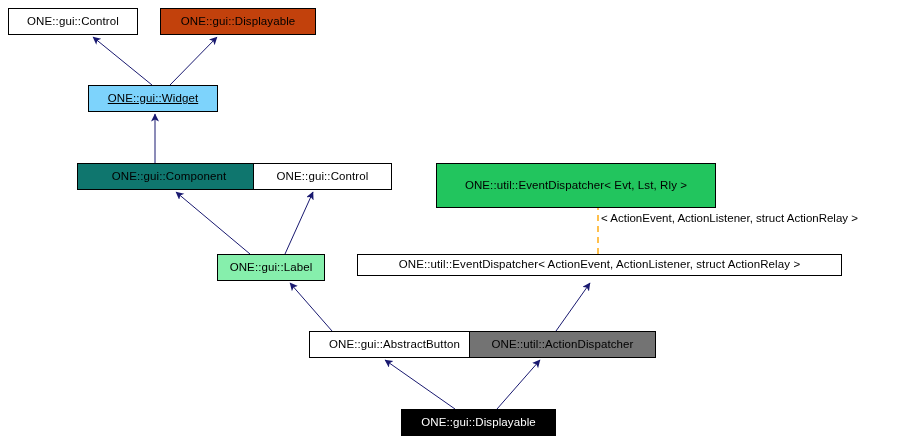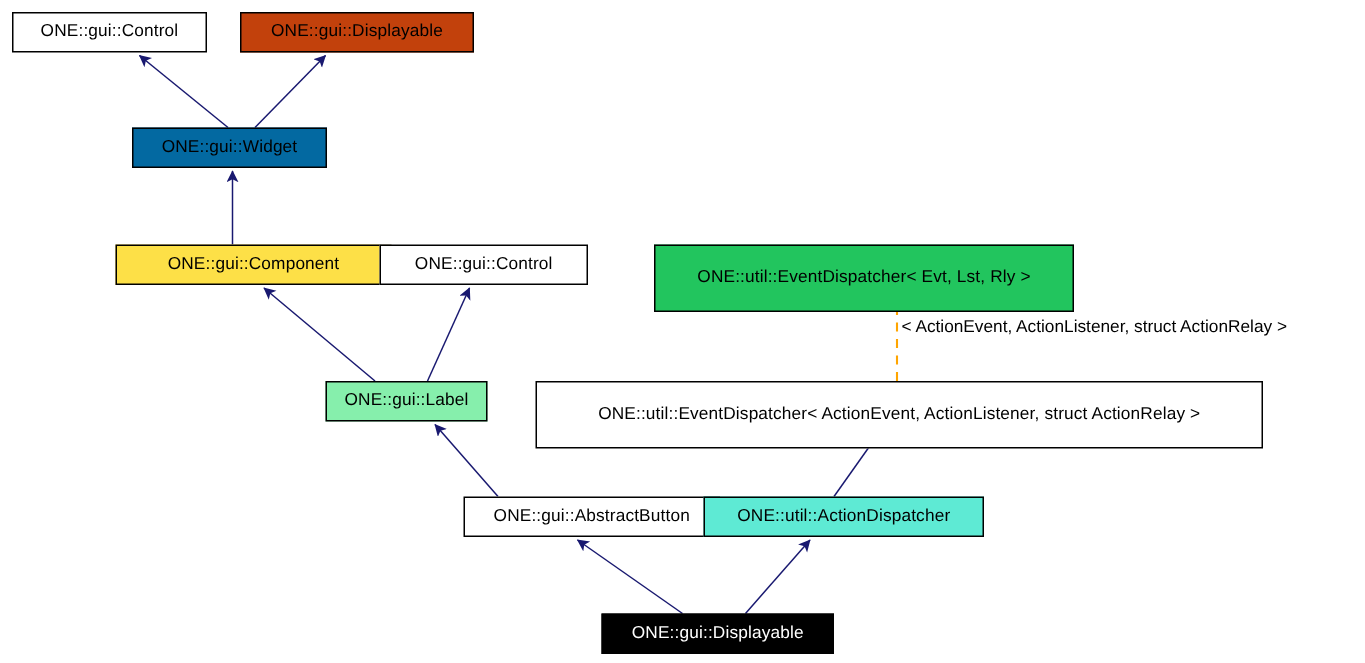--- a/index.html
+++ b/index.html
@@ -64,25 +64,25 @@
 
     <line x1="556" y1="331" x2="590" y2="283" stroke="#191970" stroke-width="1" marker-end="url(#arrow-navy)"></line>
 
     <line x1="455" y1="409" x2="385" y2="360" stroke="#191970" stroke-width="1" marker-end="url(#arrow-navy)"></line>
 
     <line x1="497" y1="409" x2="540" y2="360" stroke="#191970" stroke-width="1" marker-end="url(#arrow-navy)"></line>
   </svg>
 
   <div class="node" style="left: 8px; top: 8px; width: 130px; height: 27px; background: rgb(255, 255, 255); color: rgb(0, 0, 0); border-color: rgb(0, 0, 0);">ONE::gui::Control</div>
   <div class="node" style="left: 160px; top: 8px; width: 156px; height: 27px; background: #c2410c; color: rgb(0, 0, 0); border-color: rgb(0, 0, 0);">ONE::gui::Displayable</div>
-  <div class="node" style="left: 88px; top: 85px; width: 130px; height: 27px; background: #0369a1; color: rgb(0, 0, 0); border-color: rgb(0, 0, 0);">ONE::gui::Widget</div>
-  <div class="node" style="left: 77px; top: 163px; width: 184px; height: 27px; background: #fde047; color: rgb(0, 0, 0); border-color: rgb(0, 0, 0);">ONE::gui::Component</div>
+  <div class="node" style="left: 88px; top: 85px; width: 130px; height: 27px; background: #7dd3fc; color: rgb(0, 0, 0); border-color: rgb(0, 0, 0); text-decoration: underline;">ONE::gui::Widget</div>
+  <div class="node" style="left: 77px; top: 163px; width: 184px; height: 27px; background: #0f766e; color: rgb(0, 0, 0); border-color: rgb(0, 0, 0);">ONE::gui::Component</div>
   <div class="node" style="left: 253px; top: 163px; width: 139px; height: 27px; background: rgb(255, 255, 255); color: rgb(0, 0, 0); border-color: rgb(0, 0, 0);">ONE::gui::Control</div>
   <div class="node" style="left: 436px; top: 163px; width: 280px; height: 45px; background: #22c55e; color: rgb(0, 0, 0); border-color: rgb(0, 0, 0);">ONE::util::EventDispatcher&lt; Evt, Lst, Rly &gt;</div>
   <div class="node" style="left: 217px; top: 254px; width: 108px; height: 27px; background: #86efac; color: rgb(0, 0, 0); border-color: rgb(0, 0, 0);">ONE::gui::Label</div>
-  <div class="node" style="left: 357px; top: 254px; width: 485px; height: 45px; background: rgb(255, 255, 255); color: rgb(0, 0, 0); border-color: rgb(0, 0, 0);">ONE::util::EventDispatcher&lt; ActionEvent, ActionListener, struct ActionRelay &gt;</div>
+  <div class="node" style="left: 357px; top: 254px; width: 485px; height: 22px; background: rgb(255, 255, 255); color: rgb(0, 0, 0); border-color: rgb(0, 0, 0);">ONE::util::EventDispatcher&lt; ActionEvent, ActionListener, struct ActionRelay &gt;</div>
   <div class="node" style="left: 265px; top: 331px; width: 171px; height: 27px; background: rgb(255, 255, 255); color: rgb(0, 0, 0); border-color: rgb(0, 0, 0); margin-left: 44px;">ONE::gui::AbstractButton</div>
-  <div class="node" style="left: 469px; top: 331px; width: 187px; height: 27px; background: #5eead4; color: rgb(0, 0, 0); border-color: rgb(0, 0, 0);">ONE::util::ActionDispatcher</div>
+  <div class="node" style="left: 469px; top: 331px; width: 187px; height: 27px; background: #737373; color: rgb(0, 0, 0); border-color: rgb(0, 0, 0);">ONE::util::ActionDispatcher</div>
   <div class="node current" style="left: 401px; top: 409px; width: 155px; height: 27px; background: rgb(0, 0, 0); color: rgb(255, 255, 255); border-color: rgb(0, 0, 0);">ONE::gui::Displayable</div>
 
   <div class="edge-label" style="left: 601px; top: 213px;">&lt; ActionEvent, ActionListener, struct ActionRelay &gt;</div>
 
 </div>
 
 </body></html>

